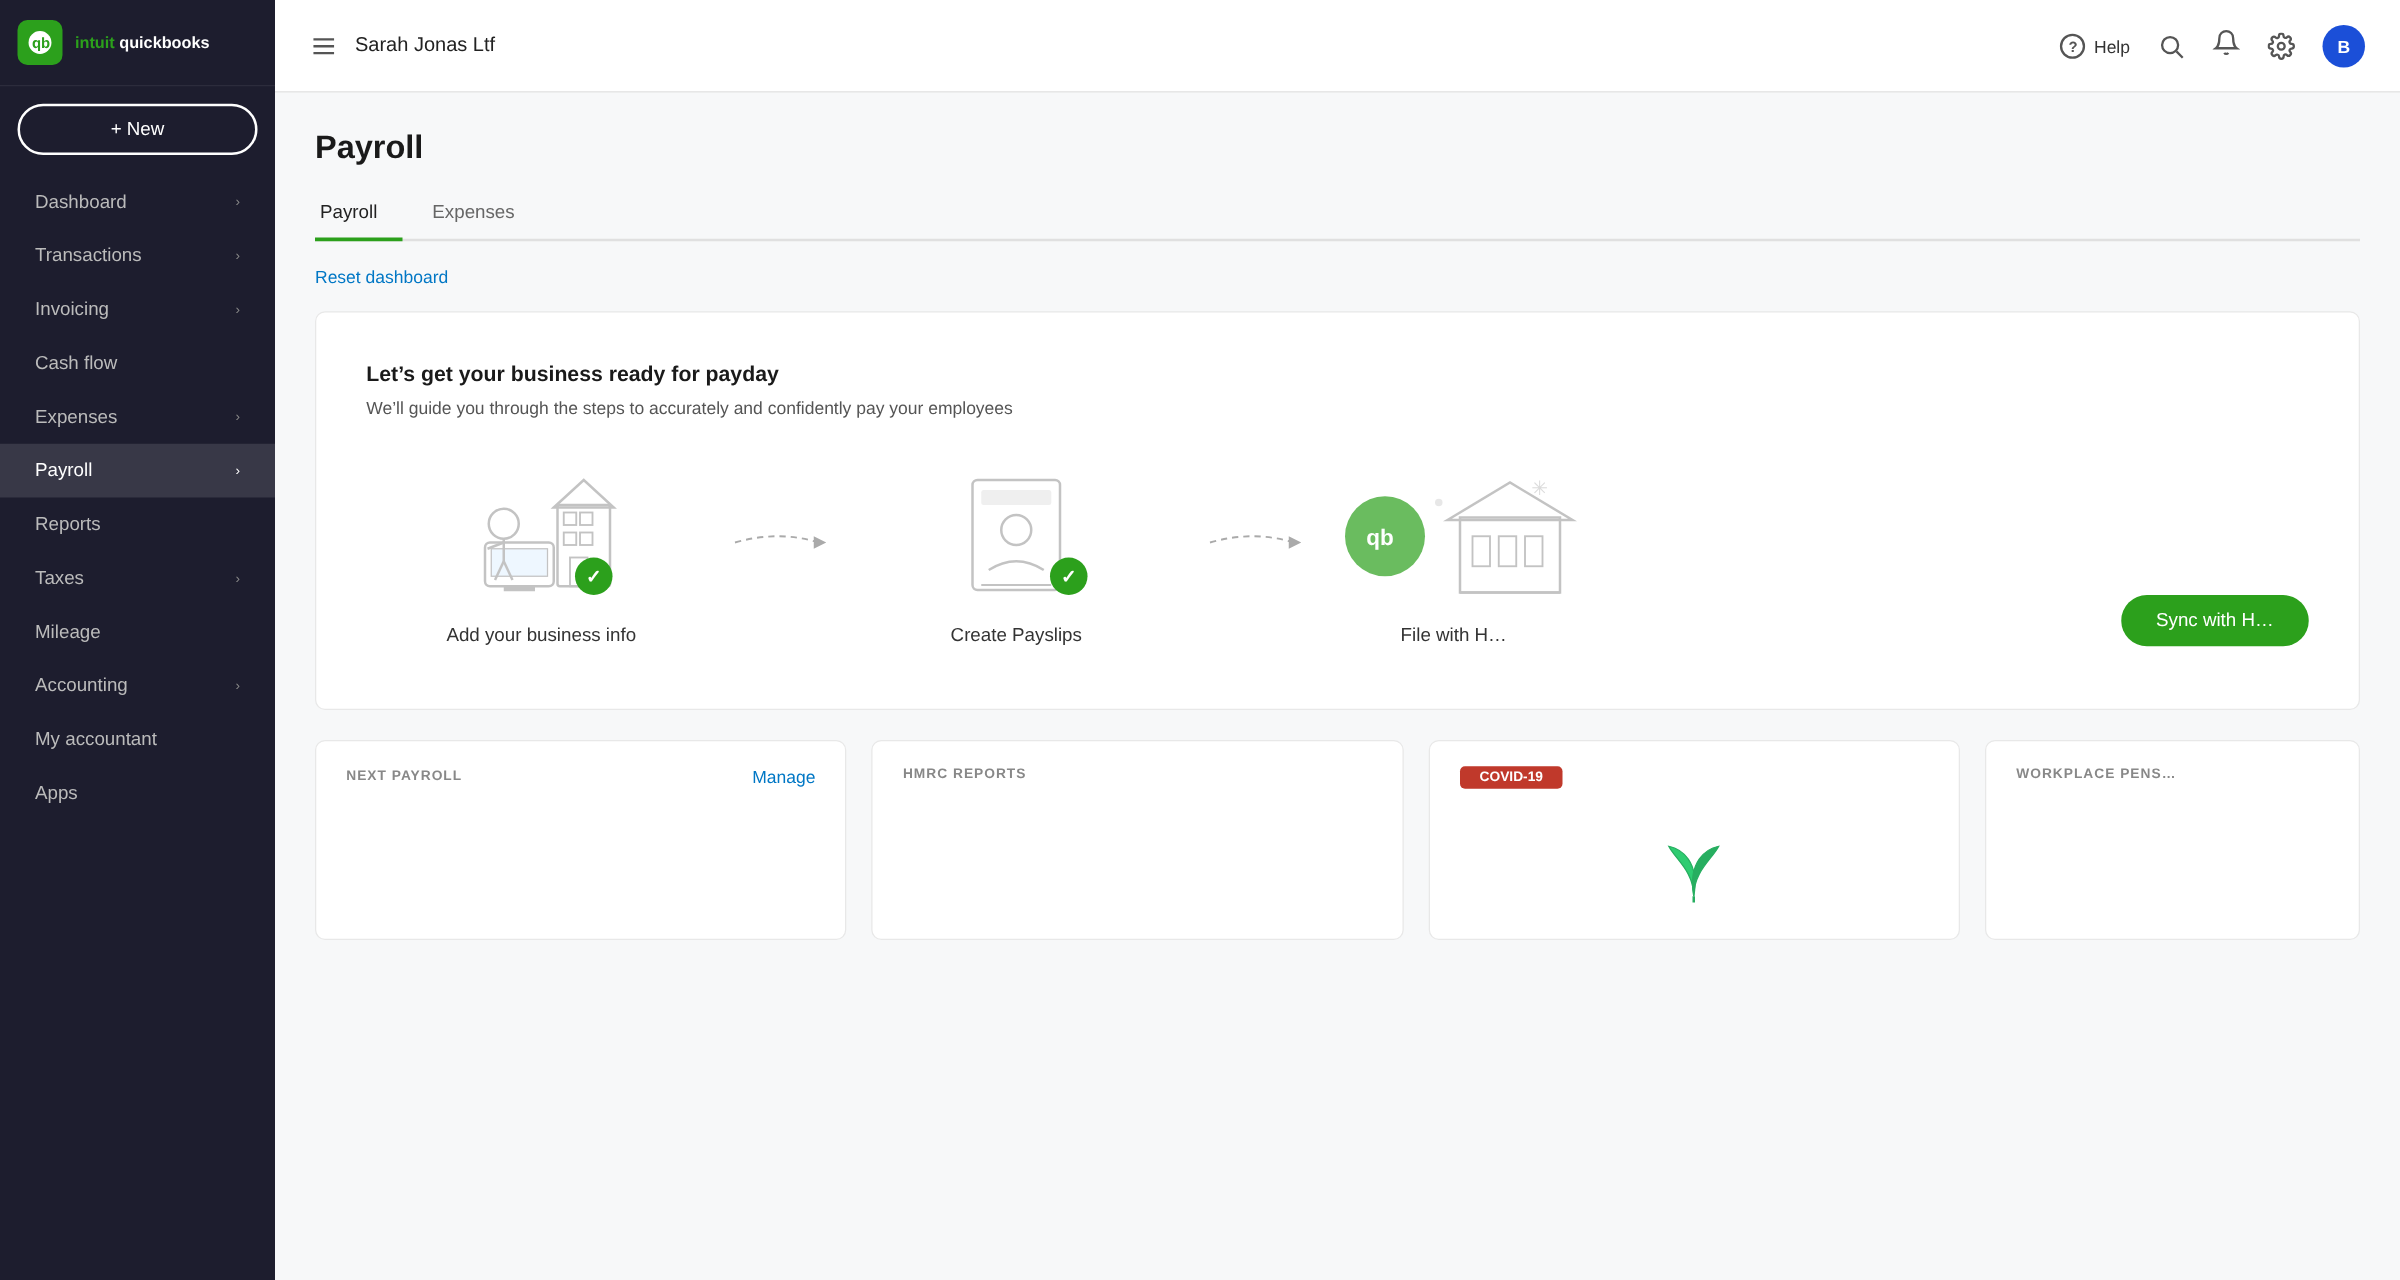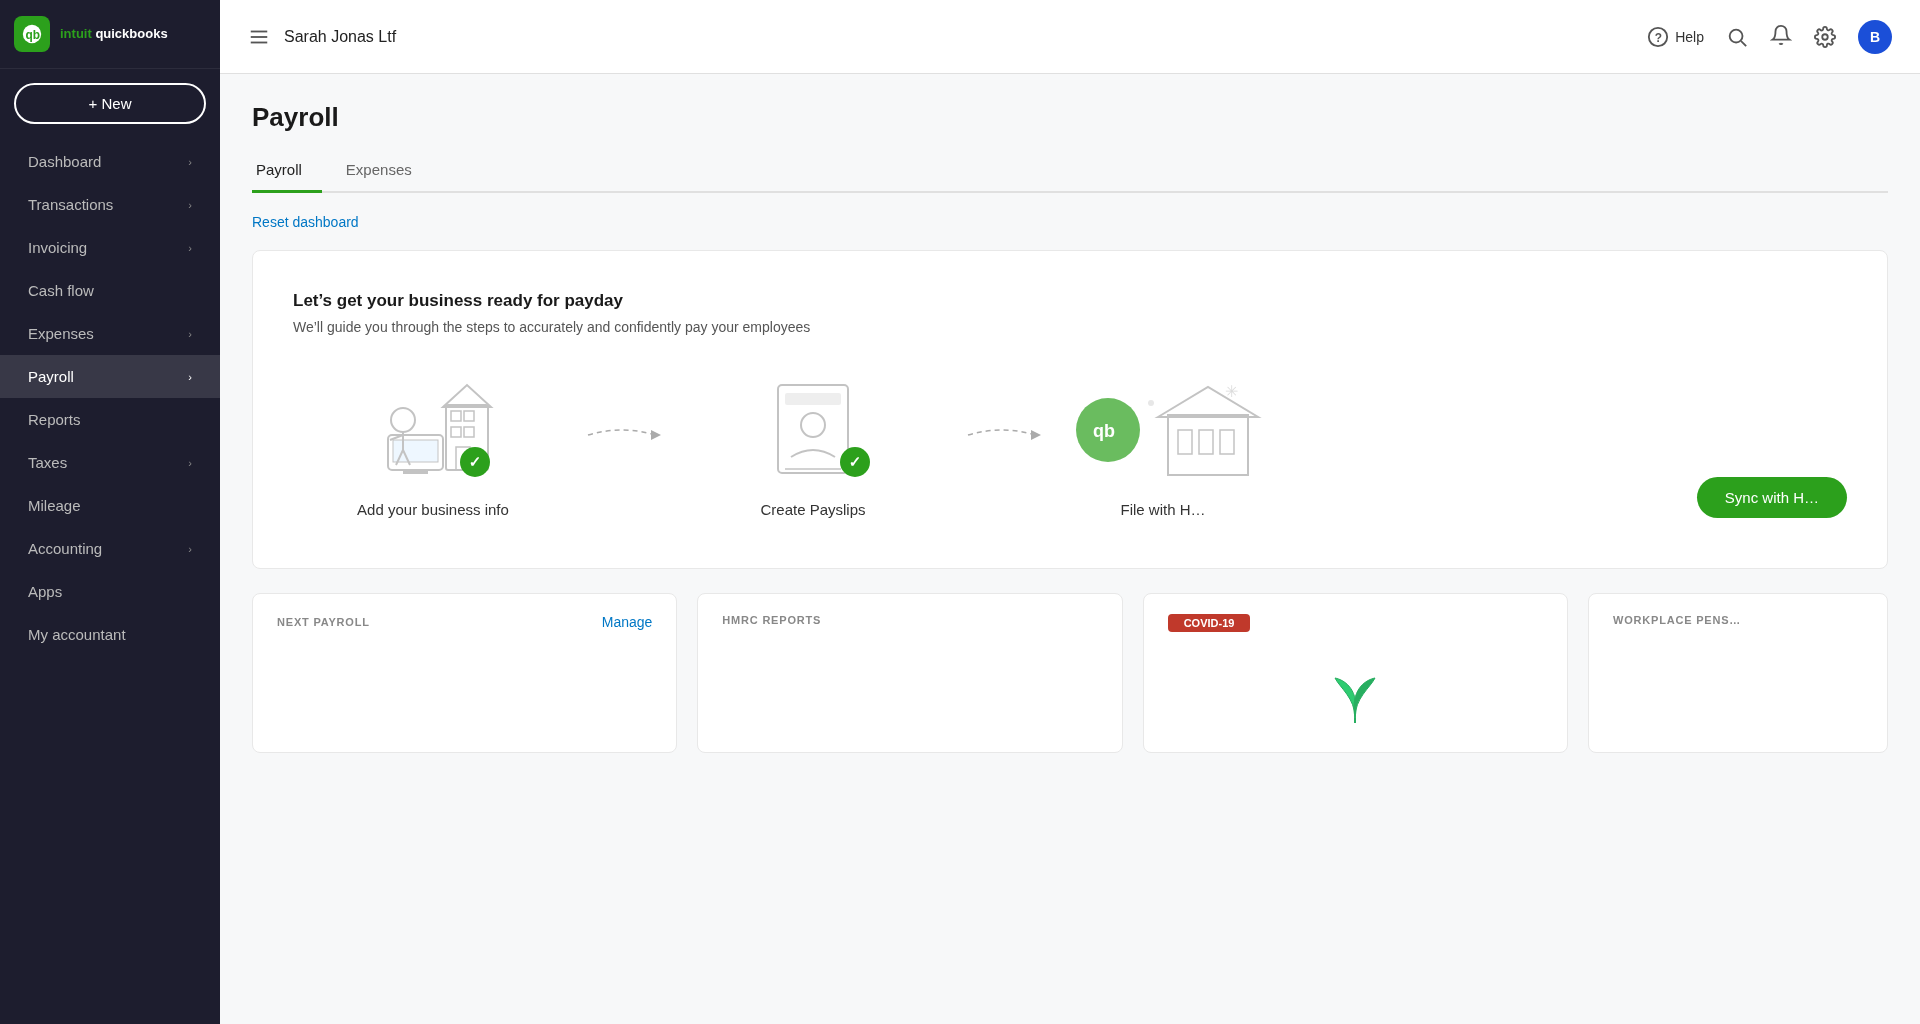--- a/index.html
+++ b/index.html
@@ -278,24 +278,24 @@
       <span class="nav-chevron">›</span>
     </div>
     <div class="nav-item">
       <span>Mileage</span>
     </div>
     <div class="nav-item">
       <span>Accounting</span>
       <span class="nav-chevron">›</span>
     </div>
     <div class="nav-item">
+      <span>My accountant</span>
+    </div>
+    <div class="nav-item">
       <span>Apps</span>
-    </div>
-    <div class="nav-item">
-      <span>My accountant</span>
     </div>
   </nav>
 </div>
 
 <div id="main">
 
   <div class="topbar">
     <button class="topbar-icon-btn">
       <svg viewBox="0 0 24 24" fill="none" stroke="#555" stroke-width="2">
         <line x1="3" y1="6" x2="21" y2="6"></line>

